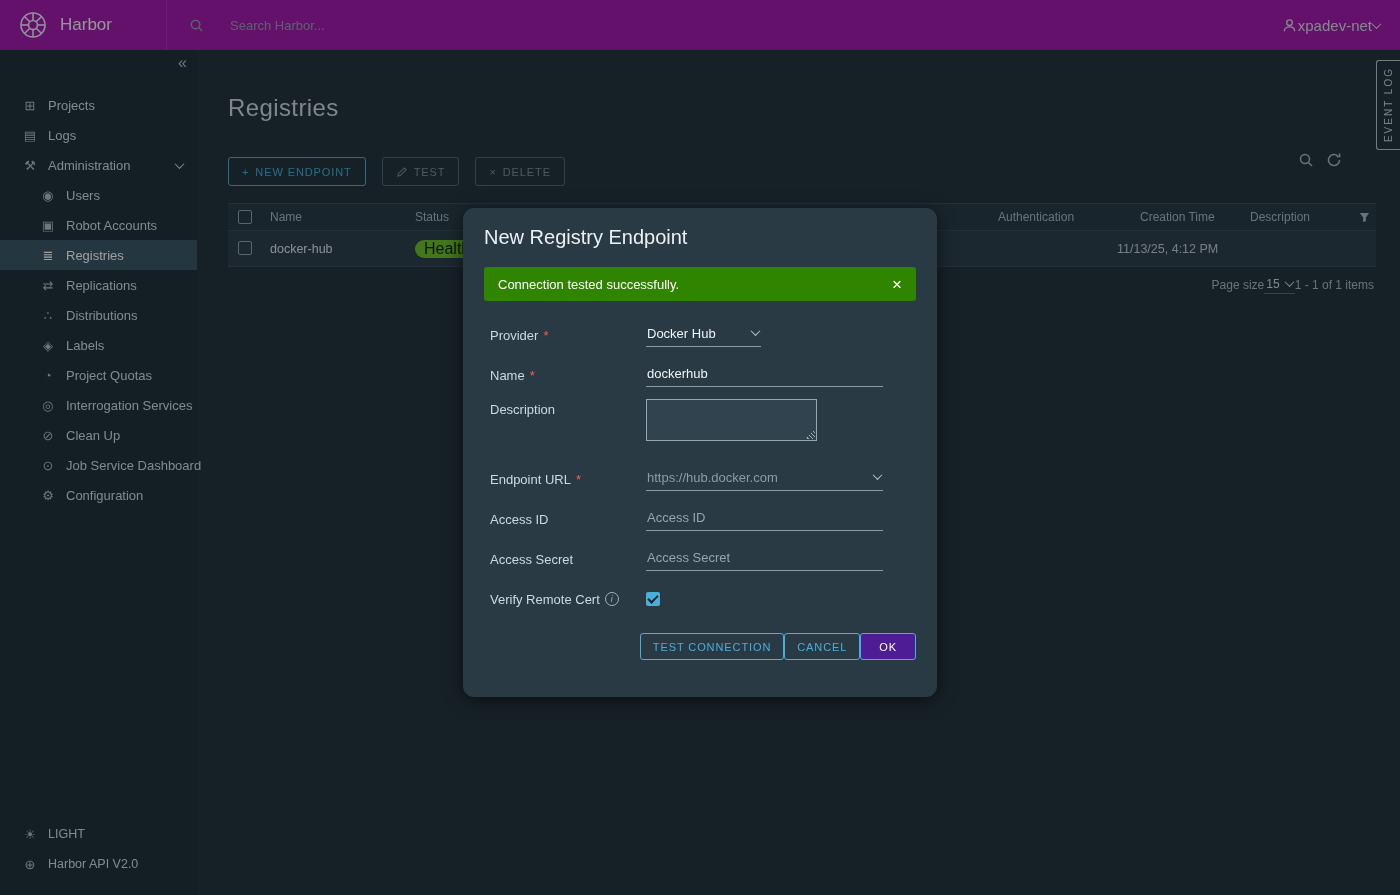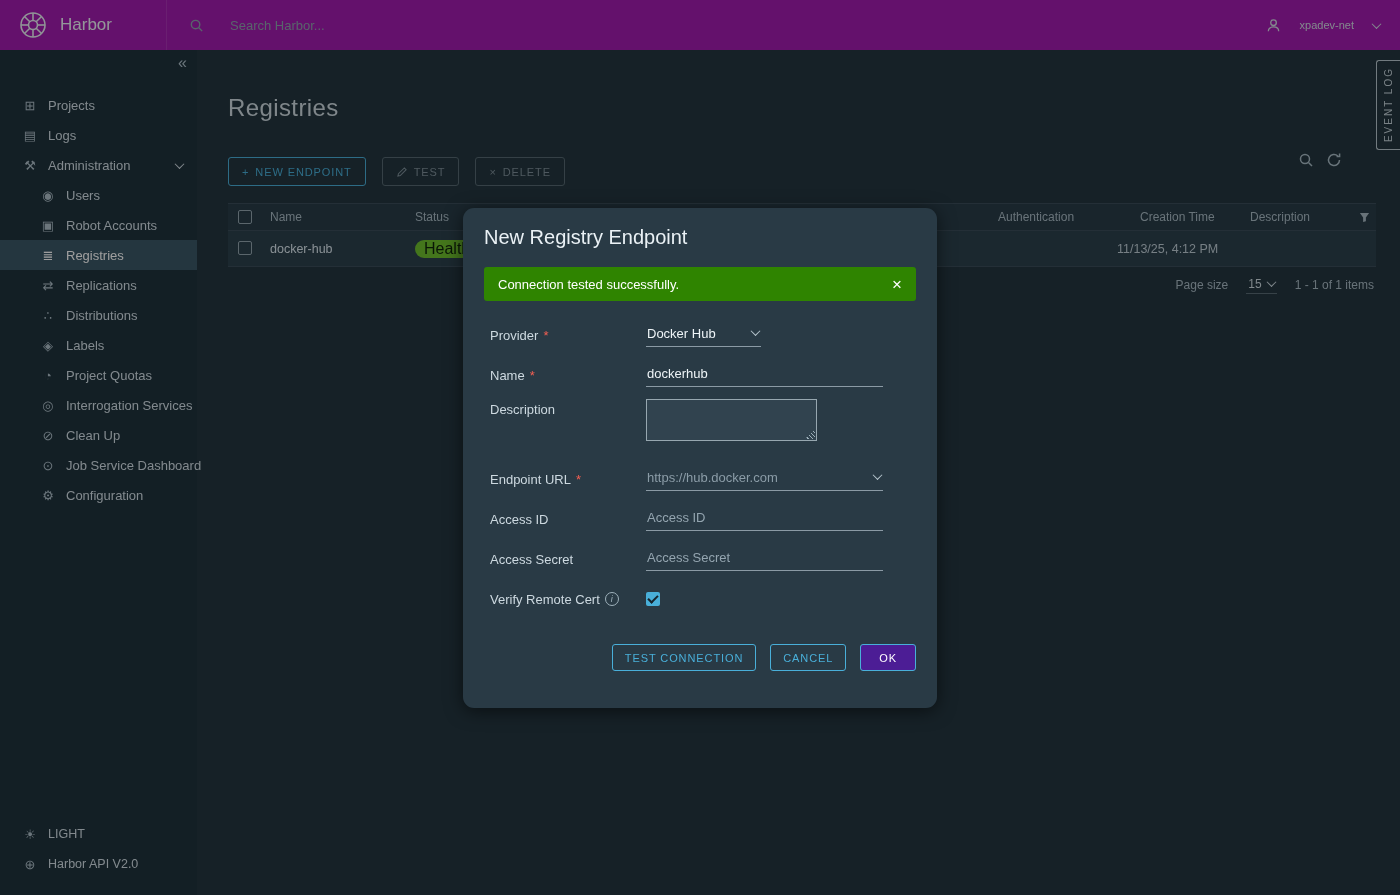--- a/index.html
+++ b/index.html
@@ -11,21 +11,21 @@
   .topbar{position:absolute;left:0;top:0;width:1400px;height:50px;background:#a21caf;
     display:flex;align-items:center;z-index:5;}
   .brand{display:flex;align-items:center;gap:12px;width:166px;padding-left:18px;height:100%;cursor:pointer;}
   .brand-name{color:#eef4f7;font-size:17px;}
   .logo{display:flex;align-items:center;}
   .search{display:flex;align-items:center;gap:26px;flex:1;height:100%;padding-left:22px;
     border-left:1px solid rgba(255,255,255,.10);color:#8fa2ad;}
   .search input{background:transparent;border:none;outline:none;color:#cfdbe2;font-size:13px;width:320px;
     font-family:inherit;}
   .search input::placeholder{color:#8fa2ad;}
-  .user{display:flex;align-items:center;gap:19px;color:#d3dee4;font-size:11px;padding-right:20px;cursor:pointer;}
+  .user{display:flex;align-items:center;gap:1px;color:#d3dee4;font-size:15px;padding-right:20px;cursor:pointer;}
 
   .chev{display:inline-block;width:7px;height:7px;border-right:1.3px solid currentColor;
     border-bottom:1.3px solid currentColor;transform:rotate(45deg) translate(-1px,-1px);}
 
   
   .sidebar{position:absolute;left:0;top:50px;width:197px;height:845px;background:#20333d;color:#d2dee5;z-index:5;}
   .collapse{position:absolute;top:4px;right:10px;color:#aebfc9;font-size:16px;cursor:pointer;}
   .nav{padding-top:40px;font-size:13px;}
   .nav-item{height:30px;display:flex;align-items:center;gap:10px;padding-left:22px;cursor:pointer;position:relative;white-space:nowrap;}
   .nav-item .ic{width:16px;text-align:center;font-size:13px;color:#aebfc9;flex:none;}
@@ -51,21 +51,21 @@
     color:#a9bac4;font-size:12px;}
   .th{position:absolute;top:0;line-height:27px;}
   .trow{position:relative;height:36px;background:#2c414d;border-bottom:1px solid #3a4d59;cursor:pointer;}
   .td{position:absolute;top:0;line-height:36px;}
   .cbox{position:absolute;left:10px;width:14px;height:14px;border:1px solid #93a5af;border-radius:2px;cursor:pointer;}
   .thead .cbox{top:6px;}
   .trow .cbox{top:10px;}
   .badge{position:absolute;left:187px;top:9px;height:18px;line-height:18px;padding:0 9px;border-radius:9px;
     background:#6fbf2e;color:#10240b;font-size:16px;}
   .filter-ic{position:absolute;right:6px;top:8px;color:#a9bac4;cursor:pointer;display:flex;}
-  .tfoot{display:flex;justify-content:flex-end;align-items:center;gap:18px;height:36px;color:#a9bac4;font-size:12px;padding-right:2px;}
+  .tfoot{display:flex;justify-content:flex-end;align-items:center;height:36px;color:#a9bac4;font-size:12px;padding-right:2px;}
   .psize{display:flex;align-items:center;gap:6px;border-bottom:1px solid #5a6b75;padding:0 2px 2px 2px;cursor:pointer;color:#cfdbe2;}
 
   
   .eventlog{position:absolute;right:0;top:60px;width:24px;height:90px;z-index:4;
     border:1px solid #b9c7cf;border-right:none;border-radius:3px 0 0 3px;
     display:flex;align-items:center;justify-content:center;cursor:pointer;}
   .eventlog span{writing-mode:vertical-rl;transform:rotate(180deg);font-size:10px;letter-spacing:2px;color:#c5d2d9;}
 
   
   .overlay{position:absolute;inset:0;background:rgba(0,0,0,.38);z-index:40;}
@@ -93,21 +93,21 @@
   .ta-grip{position:absolute;right:2px;bottom:2px;width:10px;height:10px;
     background:repeating-linear-gradient(45deg,transparent 0 2px,#9db0ba 2px 3px);
     clip-path:polygon(100% 0,100% 100%,0 100%);}
   .info{width:14px;height:14px;border:1px solid #9fb2bc;border-radius:50%;display:inline-flex;align-items:center;
     justify-content:center;color:#9fb2bc;font-size:9px;flex:none;}
   .info::after{content:"i";font-style:italic;}
   .cb{width:14px;height:14px;border-radius:2px;background:#49afd9;display:flex;align-items:center;
     justify-content:center;cursor:pointer;}
   .cb::after{content:"";width:8px;height:4px;border-left:2px solid #16242c;border-bottom:2px solid #16242c;
     transform:rotate(-45deg);margin-top:-2px;}
-  .modal-actions{display:flex;justify-content:flex-end;align-items:flex-end;gap:14px;margin-top:25px;}
+  .modal-actions{display:flex;justify-content:flex-end;align-items:flex-end;margin-top:14px;}
   .mbtn{height:27px;padding:0 12px;font-size:11px;letter-spacing:.9px;border:1px solid #49afd9;color:#49afd9;
     background:transparent;border-radius:3px;cursor:pointer;font-family:inherit;}
   .mbtn.primary{background:#4c1d95;color:#ffffff;border-color:#49afd9;padding:0 18px;}
 </style>
 </head>
 <body>
 
 <div class="app">
 
   <header class="topbar">

